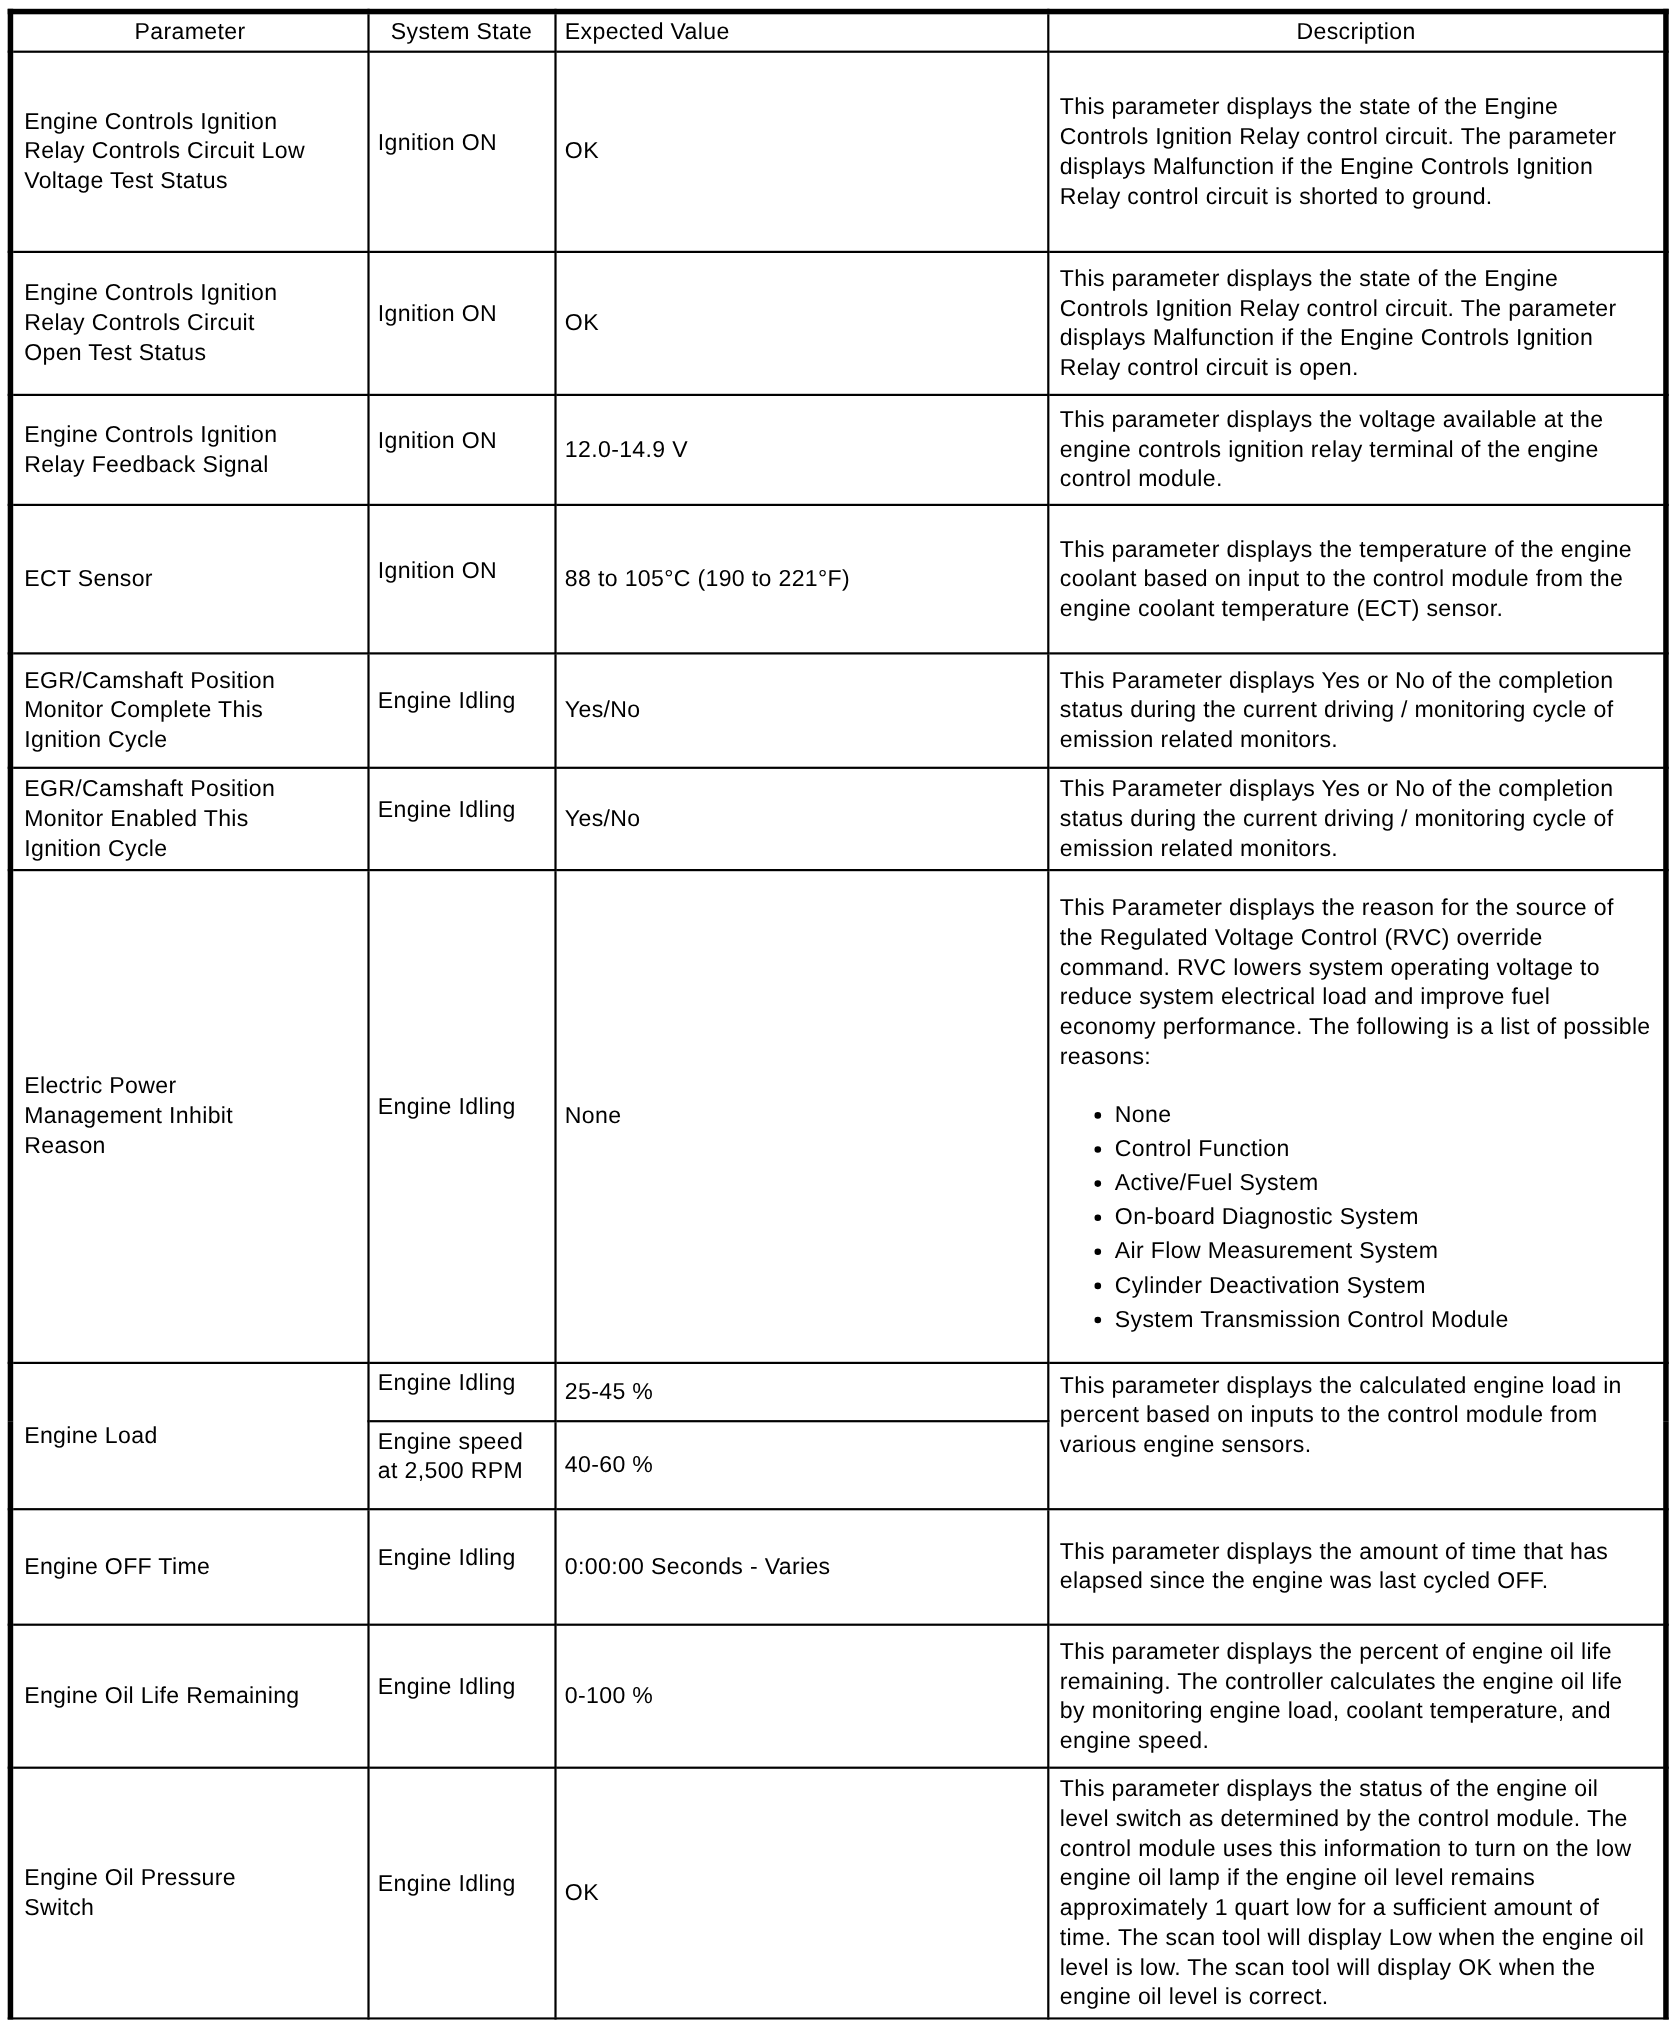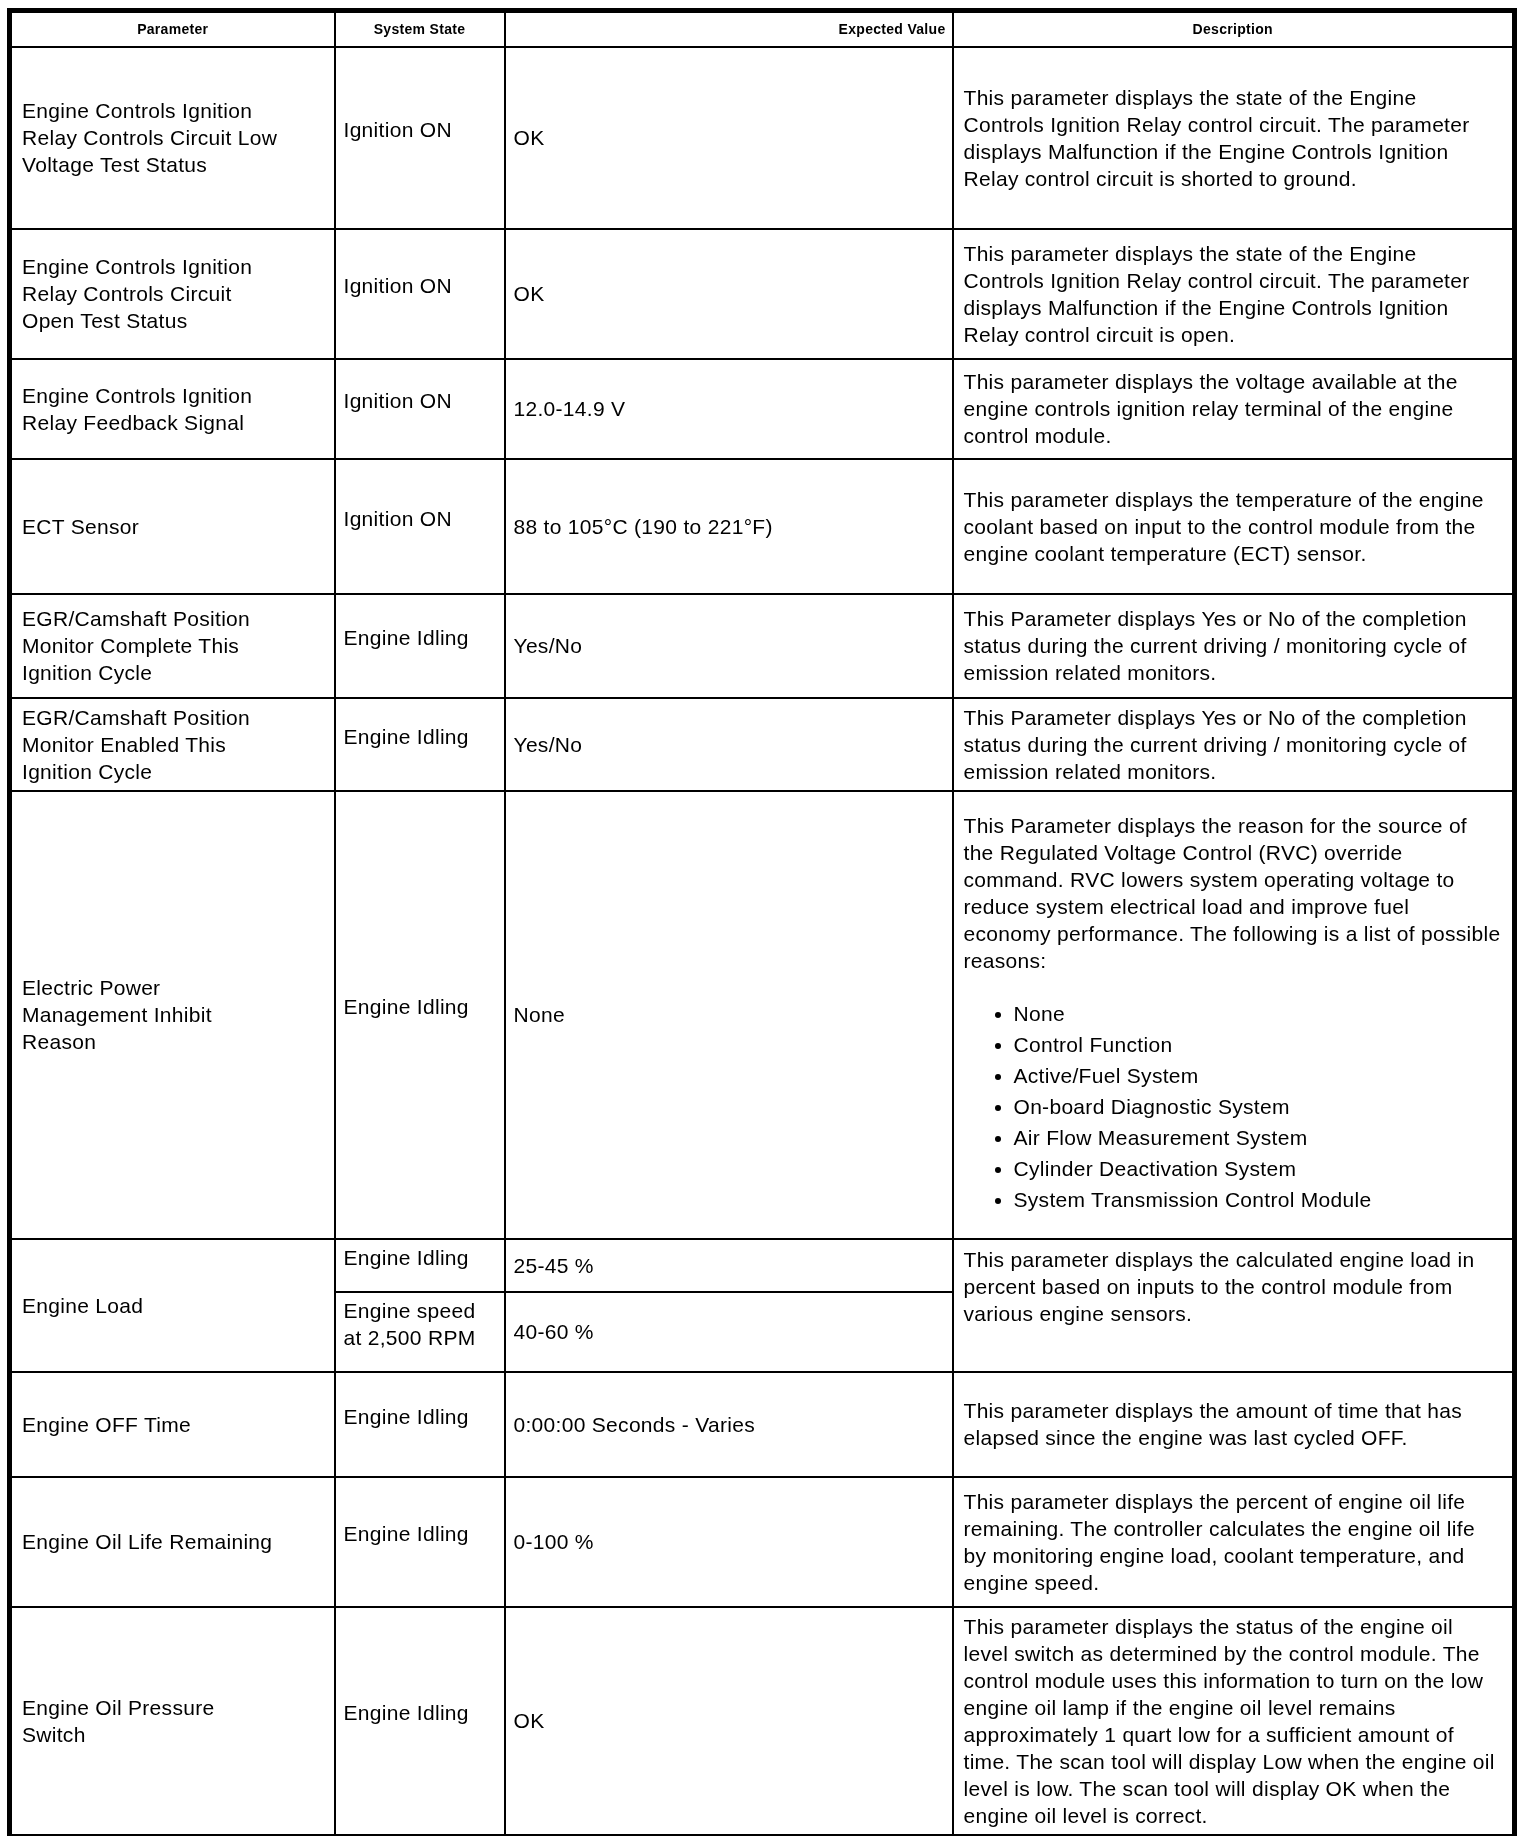--- a/index.html
+++ b/index.html
@@ -17,27 +17,27 @@
     table-layout: fixed;
     width: 1505px;
     border: 5px solid #000000;
   }
   th, td {
     border: 2px solid #000000;
     color: #000000;
     overflow: hidden;
   }
   th {
-    font-size: 14px;
-    font-weight: bold;
+    font-size: 21px;
+    font-weight: normal;
     text-align: center;
     padding: 4px 6px;
     letter-spacing: 0.3px;
   }
-  th.left { text-align: right; padding-left: 8px; }
+  th.left { text-align: left; padding-left: 8px; }
   td {
     font-size: 21px;
     line-height: 27px;
     letter-spacing: 0.3px;
     vertical-align: middle;
   }
   td.param { padding: 4px 50px 4px 10px; }
   td.state { padding: 4px 17px 20px 8px; }
   td.value { padding: 4px 10px 4px 8px; }
   td.desc  { padding: 5px 10px; }

